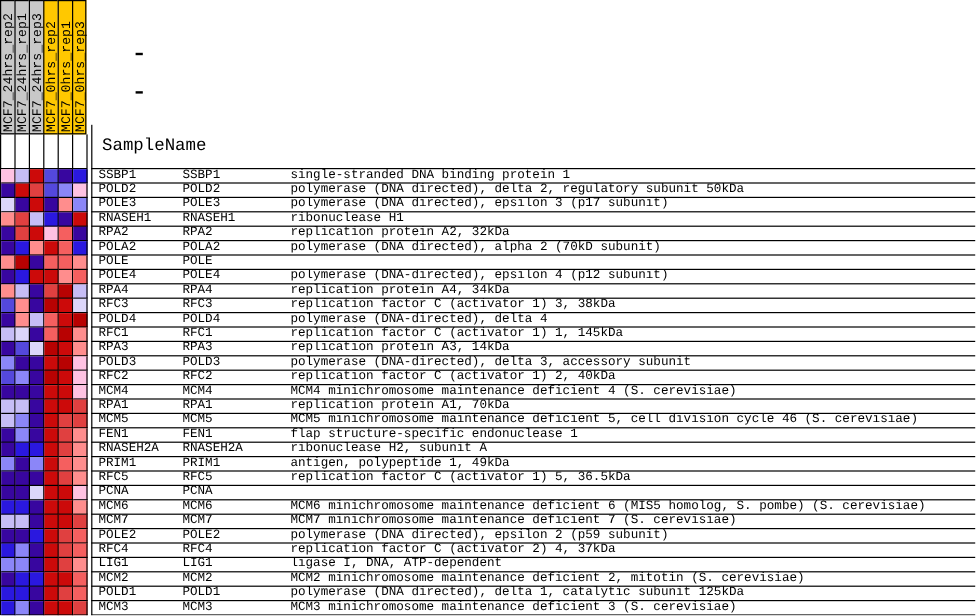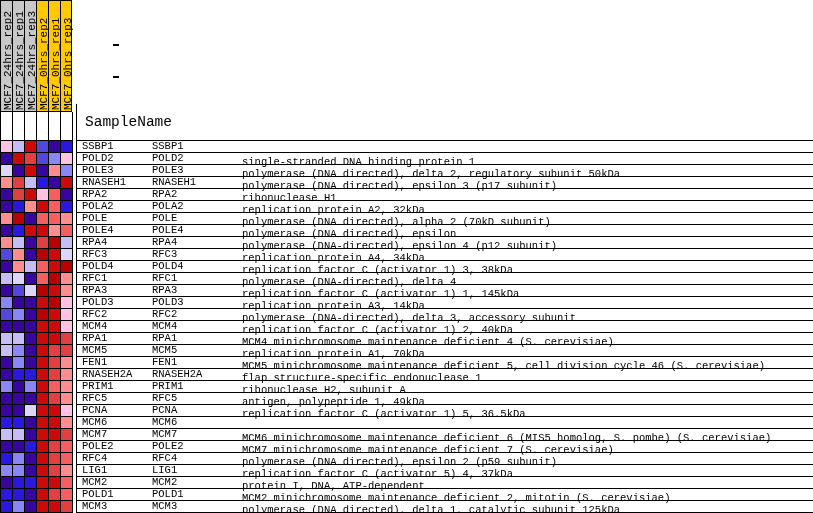--- a/index.html
+++ b/index.html
@@ -23,21 +23,21 @@
          border-right:1px solid #000;border-bottom:1px solid #000;}
   
   #samplename{position:absolute;left:85px;top:115px;font-size:14.5px;line-height:14px;}
   
   #vline{position:absolute;left:76px;top:104px;width:0;height:409px;border-left:1px solid #000;}
   #rows{position:absolute;left:76px;top:140px;width:737px;border-top:1px solid #000;}
   .trow{position:relative;height:12px;box-sizing:border-box;border-bottom:1px solid #000;
         font-size:10.5px;line-height:11px;white-space:nowrap;}
   .sym1{position:absolute;left:6px;top:0;}
   .sym2{position:absolute;left:76px;top:0;}
-  .desc{position:absolute;left:166px;top:16px;}
+  .desc{position:absolute;left:166px;top:0;}
   .tick{position:absolute;width:6px;height:2px;background:#000;}
 </style>
 </head>
 <body>
 
 <div id="screen">
 
   <div id="colheaders">
       <div class="colstrip" style="left:0px;background:#C8C8C8;"></div>
       <div class="collabel" style="left:2px;top:110px;">MCF7_24hrs_rep2</div>
@@ -286,21 +286,20 @@
         <span class="desc">replication protein A2, 32kDa</span>
       </div>
       <div class="trow">
         <span class="sym1">POLA2</span>
         <span class="sym2">POLA2</span>
         <span class="desc">polymerase (DNA directed), alpha 2 (70kD subunit)</span>
       </div>
       <div class="trow">
         <span class="sym1">POLE</span>
         <span class="sym2">POLE</span>
-        <span class="desc">polymerase (DNA directed), epsilon</span>
       </div>
       <div class="trow">
         <span class="sym1">POLE4</span>
         <span class="sym2">POLE4</span>
         <span class="desc">polymerase (DNA-directed), epsilon 4 (p12 subunit)</span>
       </div>
       <div class="trow">
         <span class="sym1">RPA4</span>
         <span class="sym2">RPA4</span>
         <span class="desc">replication protein A4, 34kDa</span>
@@ -385,26 +384,26 @@
         <span class="desc">MCM7 minichromosome maintenance deficient 7 (S. cerevisiae)</span>
       </div>
       <div class="trow">
         <span class="sym1">POLE2</span>
         <span class="sym2">POLE2</span>
         <span class="desc">polymerase (DNA directed), epsilon 2 (p59 subunit)</span>
       </div>
       <div class="trow">
         <span class="sym1">RFC4</span>
         <span class="sym2">RFC4</span>
-        <span class="desc">replication factor C (activator 5) 4, 37kDa</span>
+        <span class="desc">replication factor C (activator 2) 4, 37kDa</span>
       </div>
       <div class="trow">
         <span class="sym1">LIG1</span>
         <span class="sym2">LIG1</span>
-        <span class="desc">protein I, DNA, ATP-dependent</span>
+        <span class="desc">ligase I, DNA, ATP-dependent</span>
       </div>
       <div class="trow">
         <span class="sym1">MCM2</span>
         <span class="sym2">MCM2</span>
         <span class="desc">MCM2 minichromosome maintenance deficient 2, mitotin (S. cerevisiae)</span>
       </div>
       <div class="trow">
         <span class="sym1">POLD1</span>
         <span class="sym2">POLD1</span>
         <span class="desc">polymerase (DNA directed), delta 1, catalytic subunit 125kDa</span>

